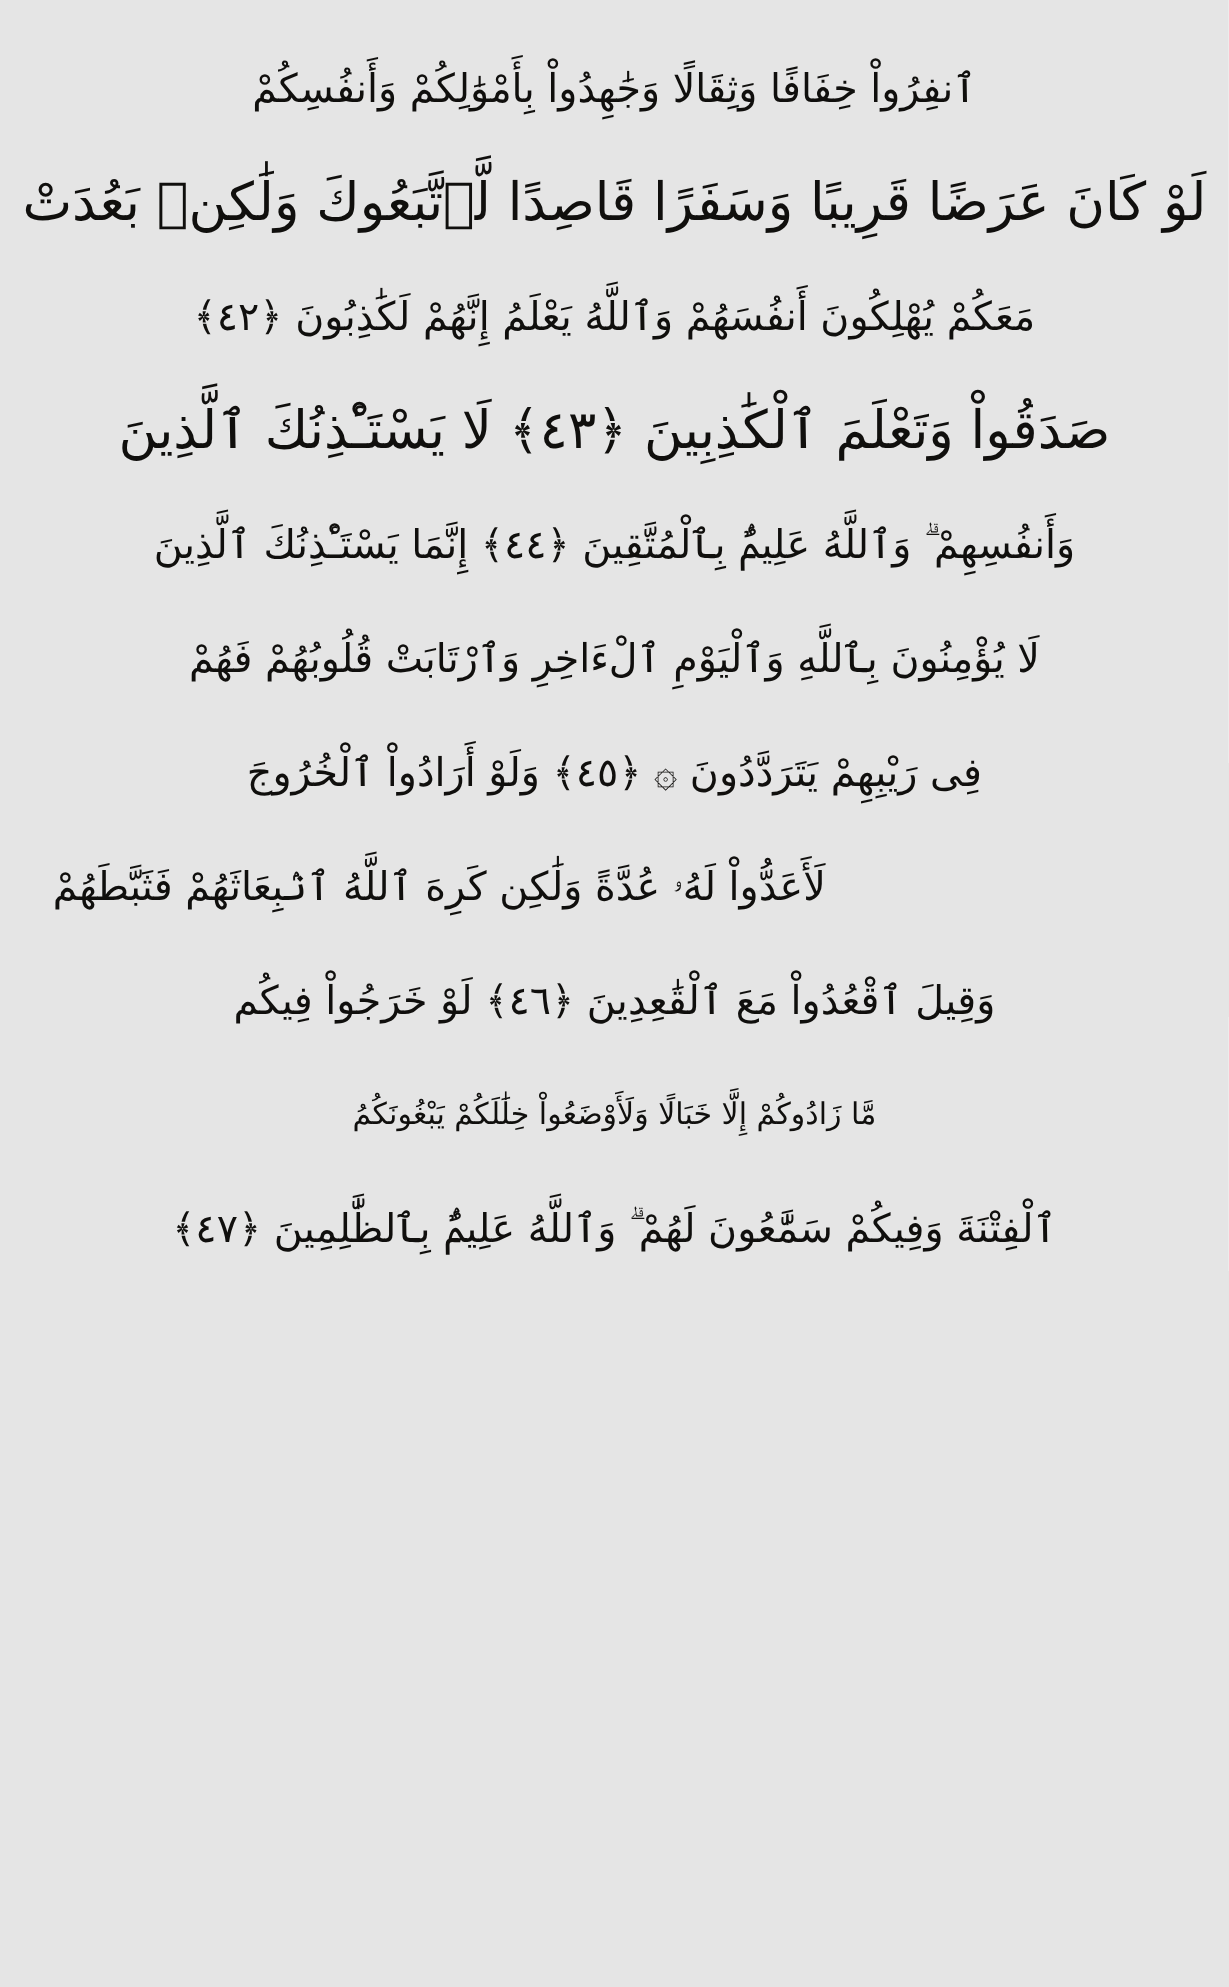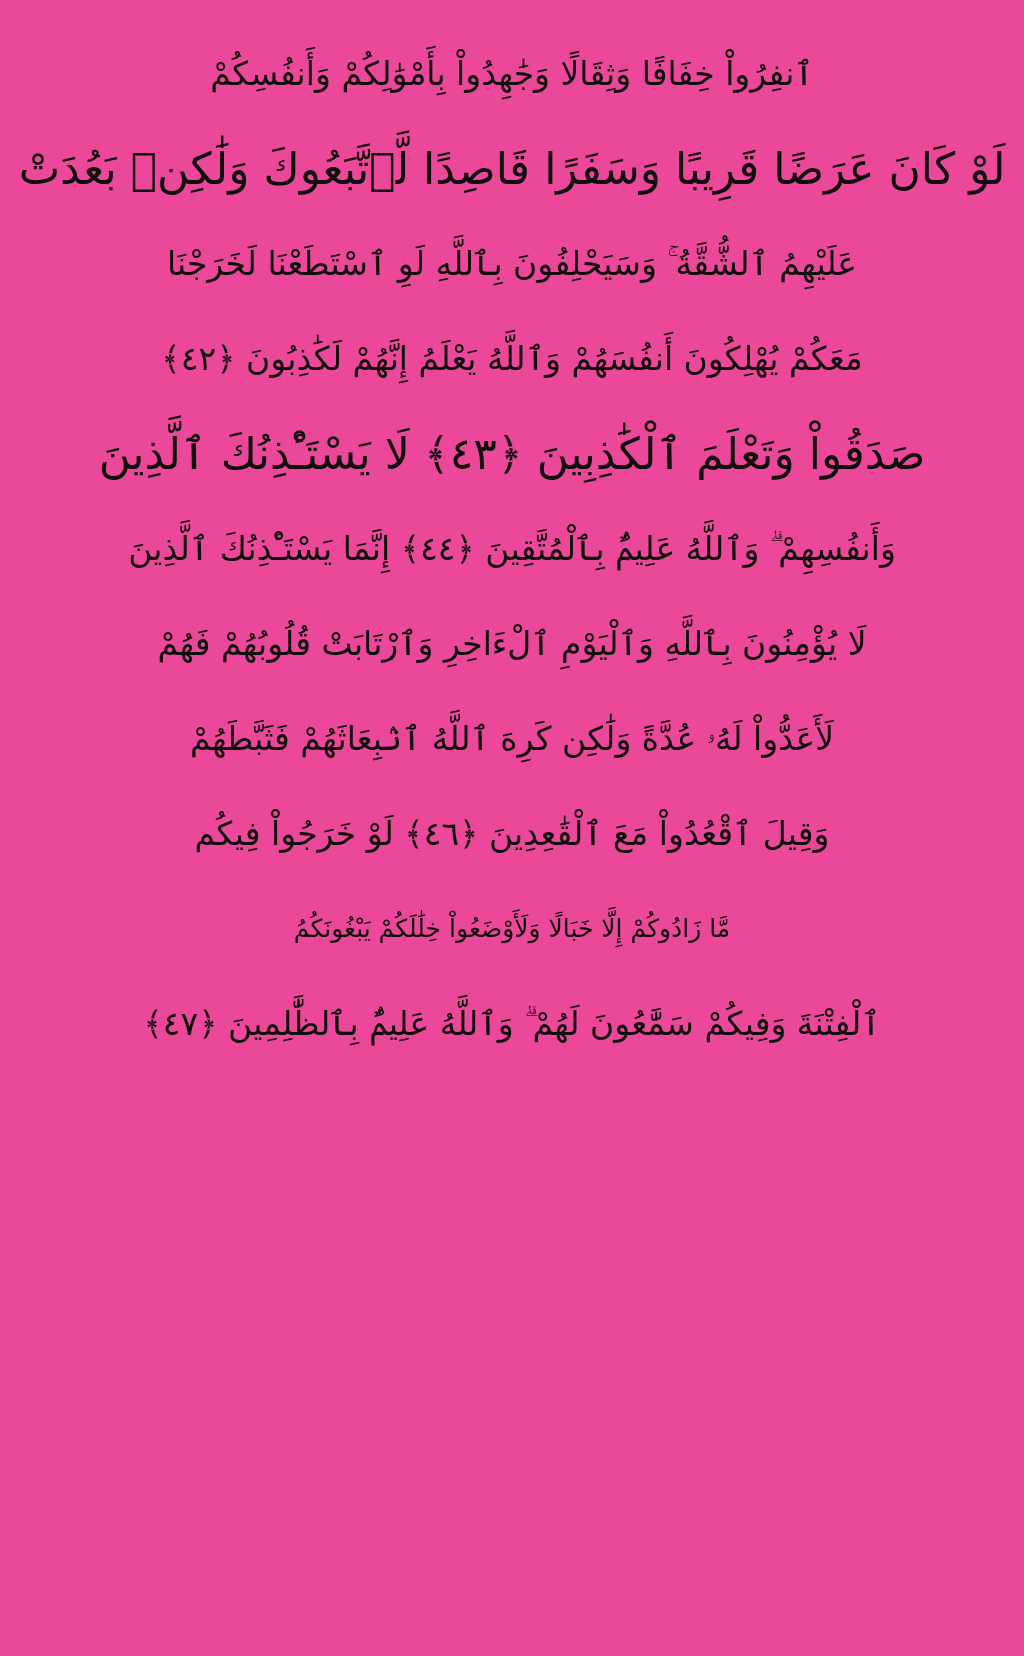--- a/index.html
+++ b/index.html
@@ -14,21 +14,21 @@
     font-family: "Liberation Serif", "DejaVu Serif", serif;
   }
   #mushaf-page {
     width: 1024px;
     height: 1656px;
     box-sizing: border-box;
     padding: 26px 44px 20px 44px;
     display: flex;
     flex-direction: column;
     justify-content: flex-start;
-    background: #ec4899;
+    background: #e5e5e5;
   }
   .line {
     direction: rtl;
     text-align: center;
     color: #100f0d;
     font-size: 34px;
     line-height: 1.0;
     height: 95px;
     display: flex;
     align-items: center;
@@ -47,50 +47,50 @@
   .line.l2  { font-size: 33px; }
   .line.l3  { font-size: 44px; }
   .line.l4  { font-size: 33px; }
   .line.l5  { font-size: 33px; }
   .line.l6  { font-size: 33px; }
   .line.l7  { font-size: 44px; }
   .line.l8  { font-size: 33px; }
   .line.l9  { font-size: 33px; }
   .line.l10 { font-size: 33px; }
   .line.l11 { font-size: 33px; }
-  .line.l12 { font-size: 33px; }
+  .line.l12 { font-size: 33px; justify-content: flex-end; }
   .line.l13 { font-size: 33px; }
   .line.l14 { font-size: 25px; }
   .line.l15 { font-size: 33px; }
 </style>
 </head>
 <body>
 
 <div id="mushaf-page">
 
   <div class="line l1">
     <span class="txt">ٱنفِرُواْ خِفَافًا وَثِقَالًا وَجَٰهِدُواْ بِأَمْوَٰلِكُمْ وَأَنفُسِكُمْ</span>
   </div>
   <div class="line l3">
     <span class="txt">لَوْ كَانَ عَرَضًا قَرِيبًا وَسَفَرًا قَاصِدًا لَّٱتَّبَعُوكَ وَلَٰكِنۢ بَعُدَتْ</span>
   </div>
-  <div class="line l4">
-    <span class="txt">عَلَيْهِمُ ٱلشُّقَّةُ ۚ وَسَيَحْلِفُونَ بِٱللَّهِ لَوِ ٱسْتَطَعْنَا لَخَرَجْنَا</span>
-  </div>
   <div class="line l5">
     <span class="txt">مَعَكُمْ يُهْلِكُونَ أَنفُسَهُمْ وَٱللَّهُ يَعْلَمُ إِنَّهُمْ لَكَٰذِبُونَ ﴿٤٢﴾</span>
   </div>
   <div class="line l7">
     <span class="txt">صَدَقُواْ وَتَعْلَمَ ٱلْكَٰذِبِينَ ﴿٤٣﴾ لَا يَسْتَـْٔذِنُكَ ٱلَّذِينَ</span>
   </div>
   <div class="line l9">
     <span class="txt">وَأَنفُسِهِمْ ۗ وَٱللَّهُ عَلِيمٌۢ بِٱلْمُتَّقِينَ ﴿٤٤﴾ إِنَّمَا يَسْتَـْٔذِنُكَ ٱلَّذِينَ</span>
   </div>
   <div class="line l10">
     <span class="txt">لَا يُؤْمِنُونَ بِٱللَّهِ وَٱلْيَوْمِ ٱلْءَاخِرِ وَٱرْتَابَتْ قُلُوبُهُمْ فَهُمْ</span>
+  </div>
+  <div class="line l11">
+    <span class="txt">فِى رَيْبِهِمْ يَتَرَدَّدُونَ ۞ ﴿٤٥﴾ وَلَوْ أَرَادُواْ ٱلْخُرُوجَ</span>
   </div>
   <div class="line l12">
     <span class="txt">لَأَعَدُّواْ لَهُۥ عُدَّةً وَلَٰكِن كَرِهَ ٱللَّهُ ٱنۢبِعَاثَهُمْ فَثَبَّطَهُمْ</span>
   </div>
   <div class="line l13">
     <span class="txt">وَقِيلَ ٱقْعُدُواْ مَعَ ٱلْقَٰعِدِينَ ﴿٤٦﴾ لَوْ خَرَجُواْ فِيكُم</span>
   </div>
   <div class="line l14">
     <span class="txt">مَّا زَادُوكُمْ إِلَّا خَبَالًا وَلَأَوْضَعُواْ خِلَٰلَكُمْ يَبْغُونَكُمُ</span>
   </div>

